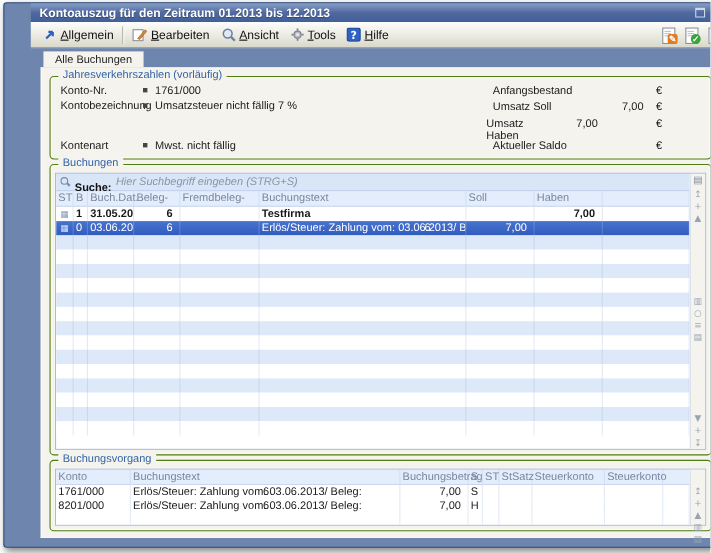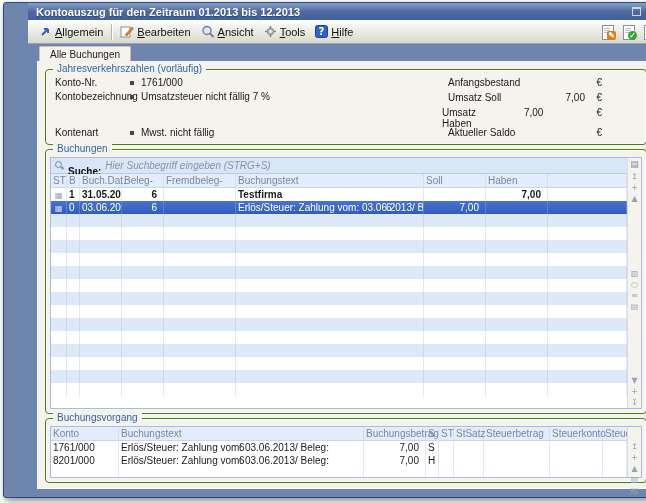--- a/index.html
+++ b/index.html
@@ -422,21 +422,20 @@
           <span class="gtitle">Buchungsvorgang</span>
           <div class="tablewrap">
             <div class="tbl">
               <div class="thead tr-grid" id="tr-head">
                   <div class="c ">Konto</div>
                   <div class="c ">Buchungstext</div>
                   <div class="c ">Buchungsbetrag</div>
                   <div class="c ">S</div>
                   <div class="c ">ST</div>
                   <div class="c ">StSatz</div>
-                  <div class="c ">Steuerbetrag</div>
                   <div class="c ">Steuerkonto 1</div>
                   <div class="c ">Steuerkonto 2</div>
                 </div>
               <div class="rowsbox" id="tr-rows">
                   <div class="trow tr-grid">
                     <div class="c ">1761/000</div>
                     <div class="c txt">Erlös/Steuer: Zahlung vom: 03.06.2013/ Beleg:<span class="ref">6</span></div>
                     <div class="c num">7,00</div>
                     <div class="c ">S</div>
                     <div class="c "></div>

